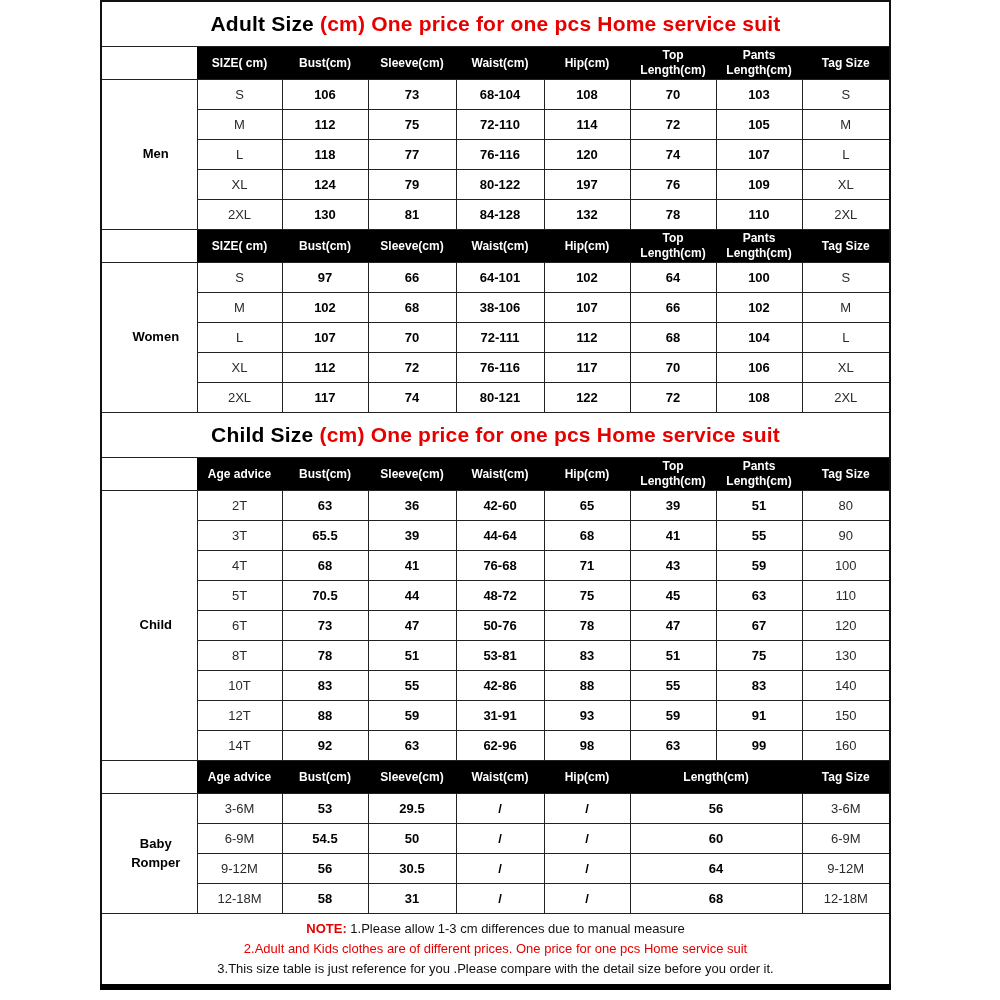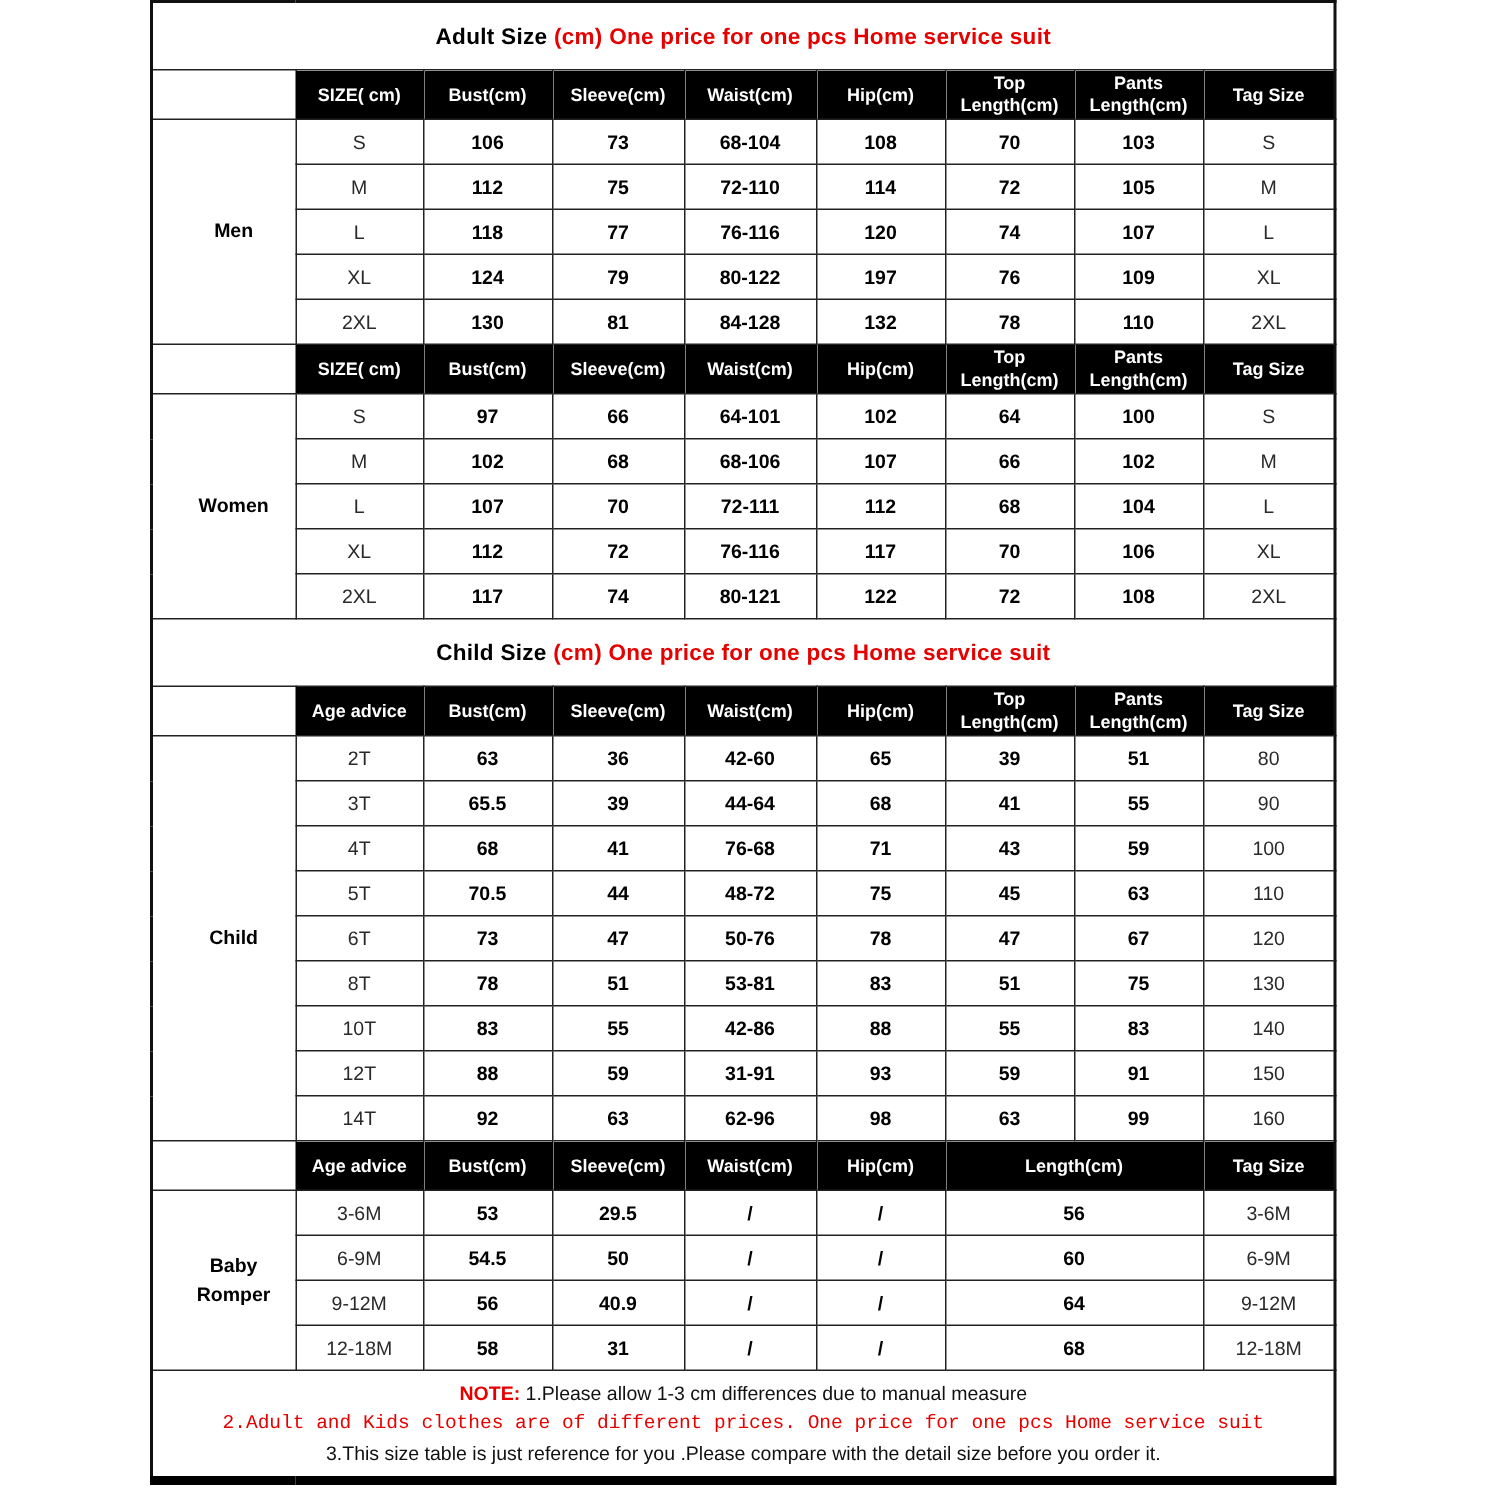--- a/index.html
+++ b/index.html
@@ -25,21 +25,21 @@
   td {
     border: 1px solid #222;
     text-align: center;
     vertical-align: middle;
     padding: 0 2px;
     overflow: hidden;
   }
   
   td.title-cell {
     height: 44px;
-    font-size: 15px;
+    font-size: 21px;
     font-weight: bold;
     letter-spacing: 0.2px;
     background: #fff;
   }
   .title-red { color: #e60000; }
   .title-black { color: #000; }
   
   tr.header-row td.header-cell {
     background: #000;
     color: #fff;
@@ -68,21 +68,21 @@
     padding-left: 15px;
   }
   
   td.note-cell {
     height: 70px;
     font-size: 13px;
     line-height: 1.55;
     background: #fff;
   }
   .note-red-bold { color: #e60000; font-weight: bold; }
-  .note-red { color: #e60000; font-family: Liberation Mono, monospace; }
+  .note-red { color: #e60000; }
   .note-black { color: #111; }
 </style>
 </head>
 <body>
 
 <div class="chart-wrap">
   <table class="size-chart">
     <colgroup>
       <col style="width:96px">
         <col style="width:85px">
@@ -187,21 +187,21 @@
           <td class="val-cell">64-101</td>
           <td class="val-cell">102</td>
           <td class="val-cell">64</td>
           <td class="val-cell">100</td>
           <td class="plain-cell">S</td>
         </tr>
         <tr class="data-row">
           <td class="plain-cell">M</td>
           <td class="val-cell">102</td>
           <td class="val-cell">68</td>
-          <td class="val-cell">68-106</td>
+          <td class="val-cell">38-106</td>
           <td class="val-cell">107</td>
           <td class="val-cell">66</td>
           <td class="val-cell">102</td>
           <td class="plain-cell">M</td>
         </tr>
         <tr class="data-row">
           <td class="plain-cell">L</td>
           <td class="val-cell">107</td>
           <td class="val-cell">70</td>
           <td class="val-cell">72-111</td>
@@ -371,21 +371,21 @@
           <td class="val-cell">54.5</td>
           <td class="val-cell">50</td>
           <td class="val-cell">/</td>
           <td class="val-cell">/</td>
           <td class="val-cell" colspan="2">60</td>
           <td class="plain-cell">6-9M</td>
         </tr>
         <tr class="data-row">
           <td class="plain-cell">9-12M</td>
           <td class="val-cell">56</td>
-          <td class="val-cell">40.9</td>
+          <td class="val-cell">30.5</td>
           <td class="val-cell">/</td>
           <td class="val-cell">/</td>
           <td class="val-cell" colspan="2">64</td>
           <td class="plain-cell">9-12M</td>
         </tr>
         <tr class="data-row">
           <td class="plain-cell">12-18M</td>
           <td class="val-cell">58</td>
           <td class="val-cell">31</td>
           <td class="val-cell">/</td>

